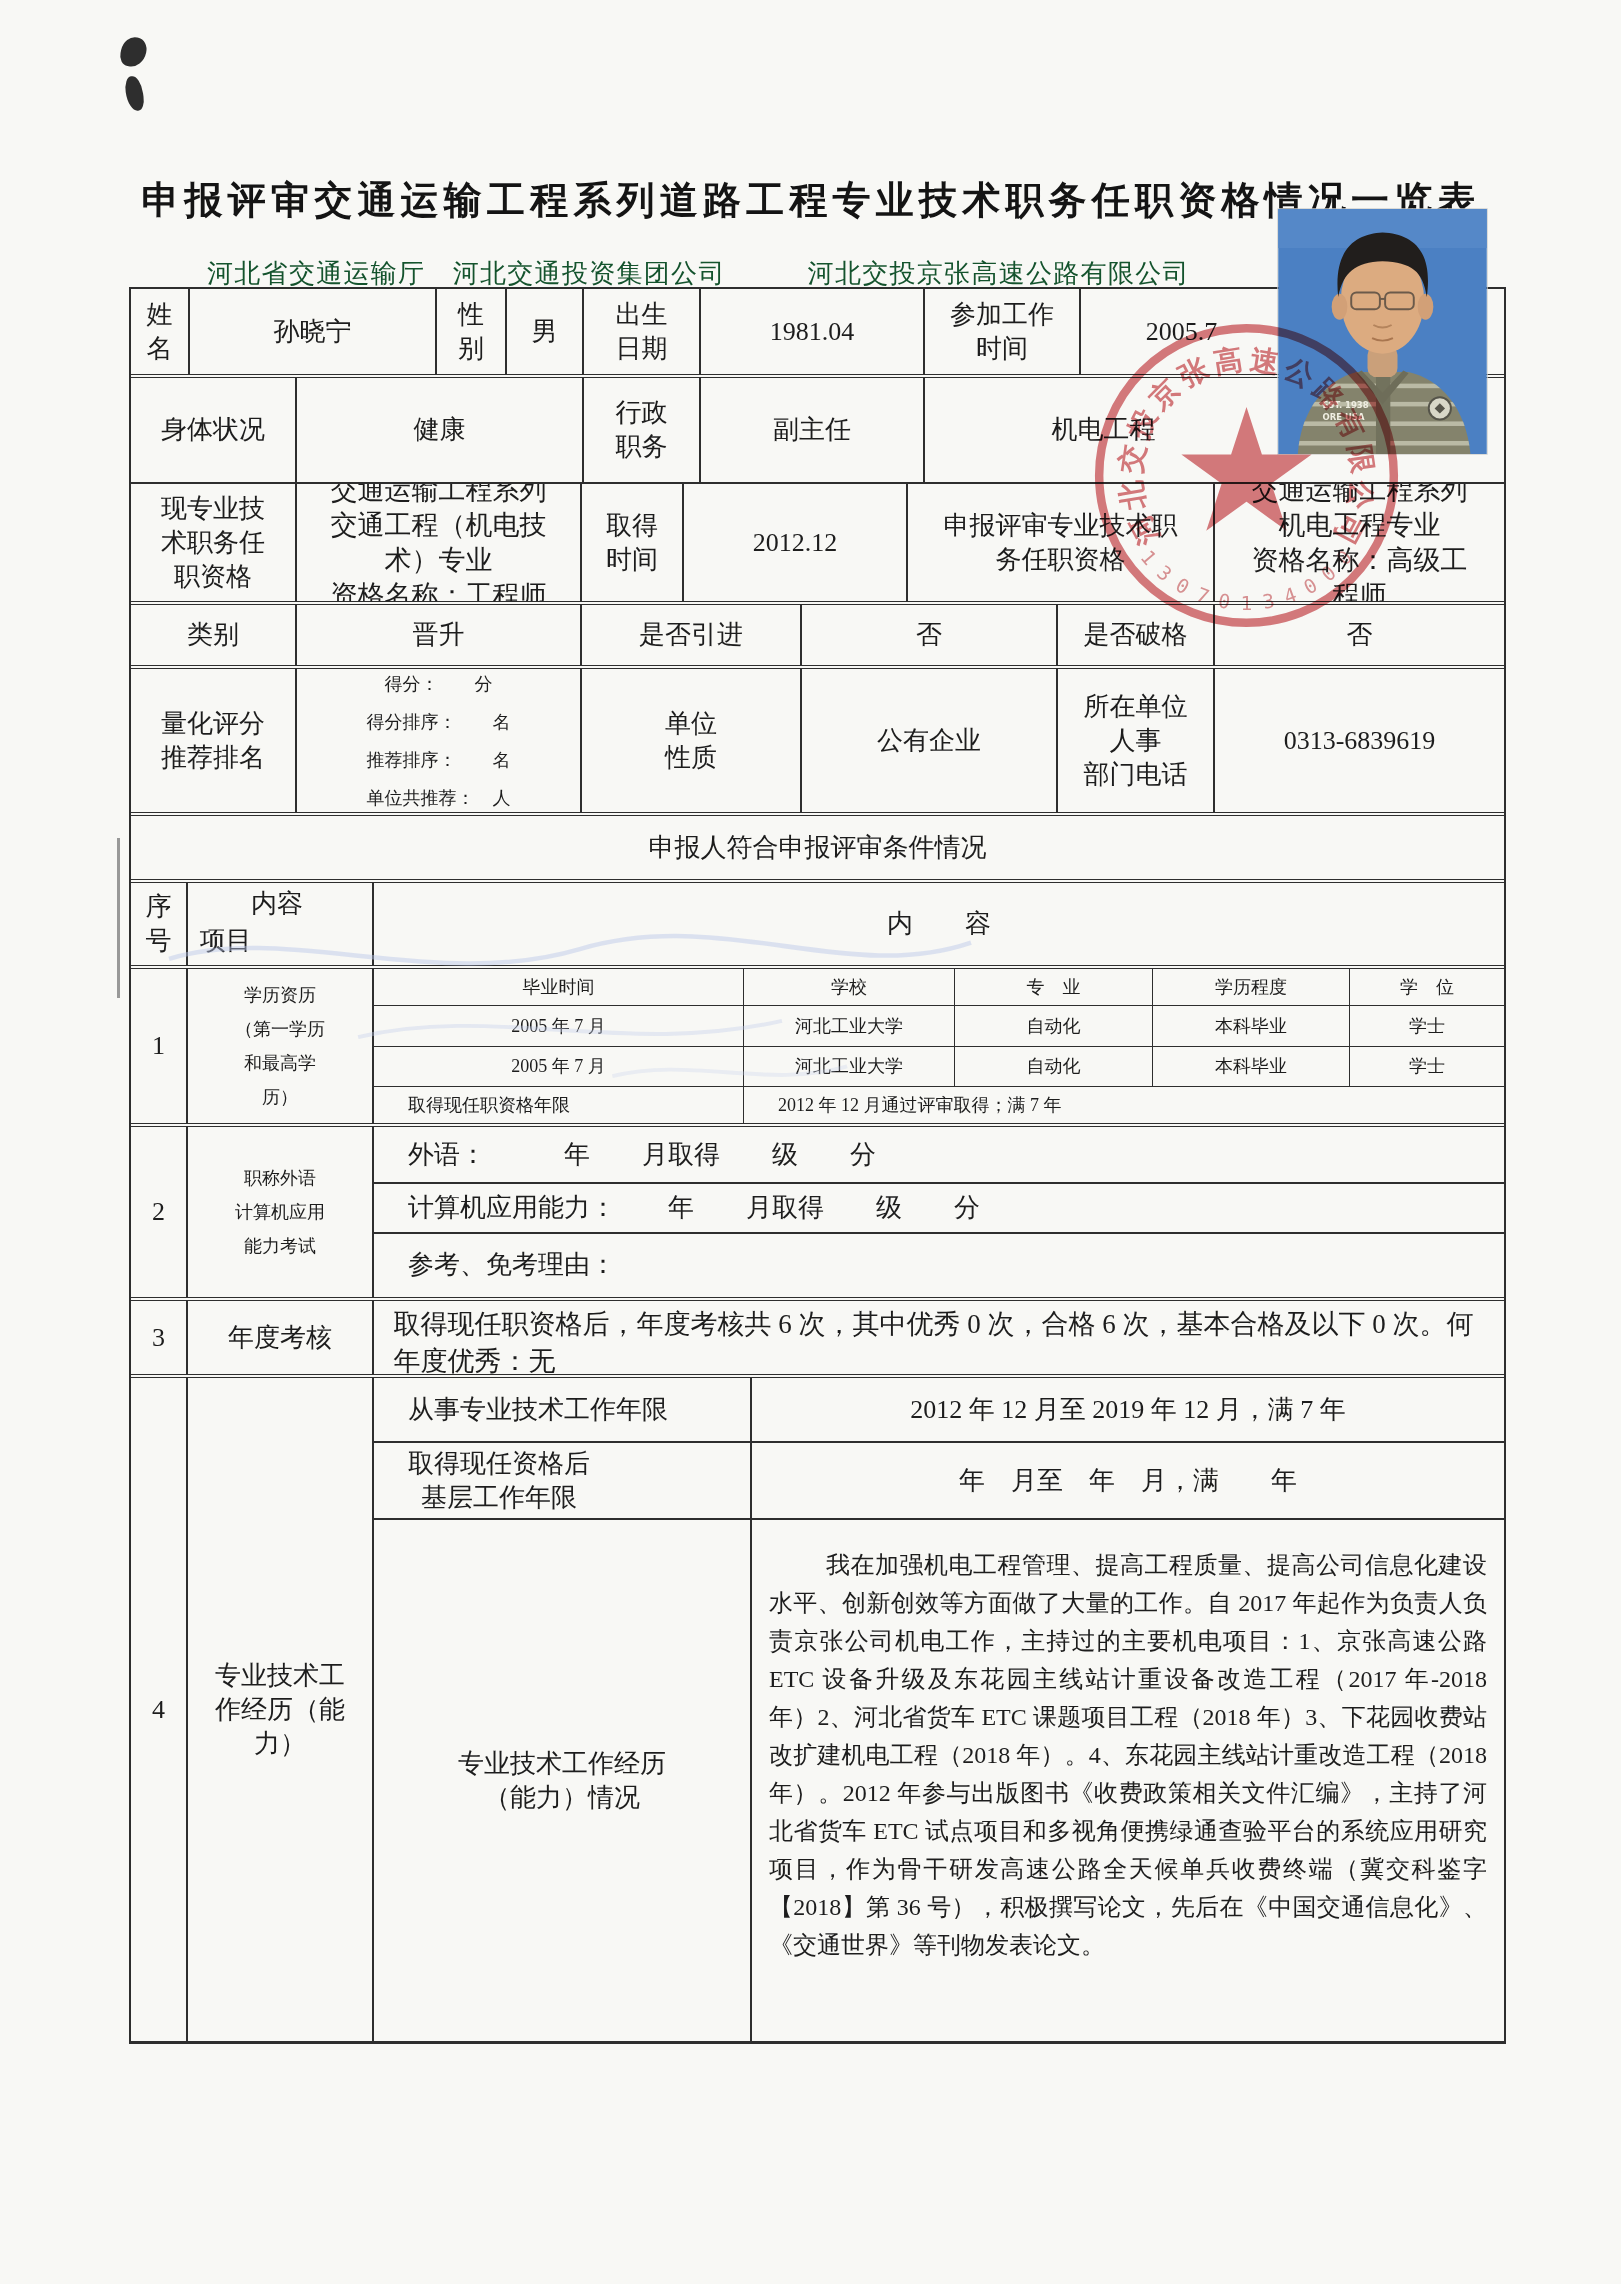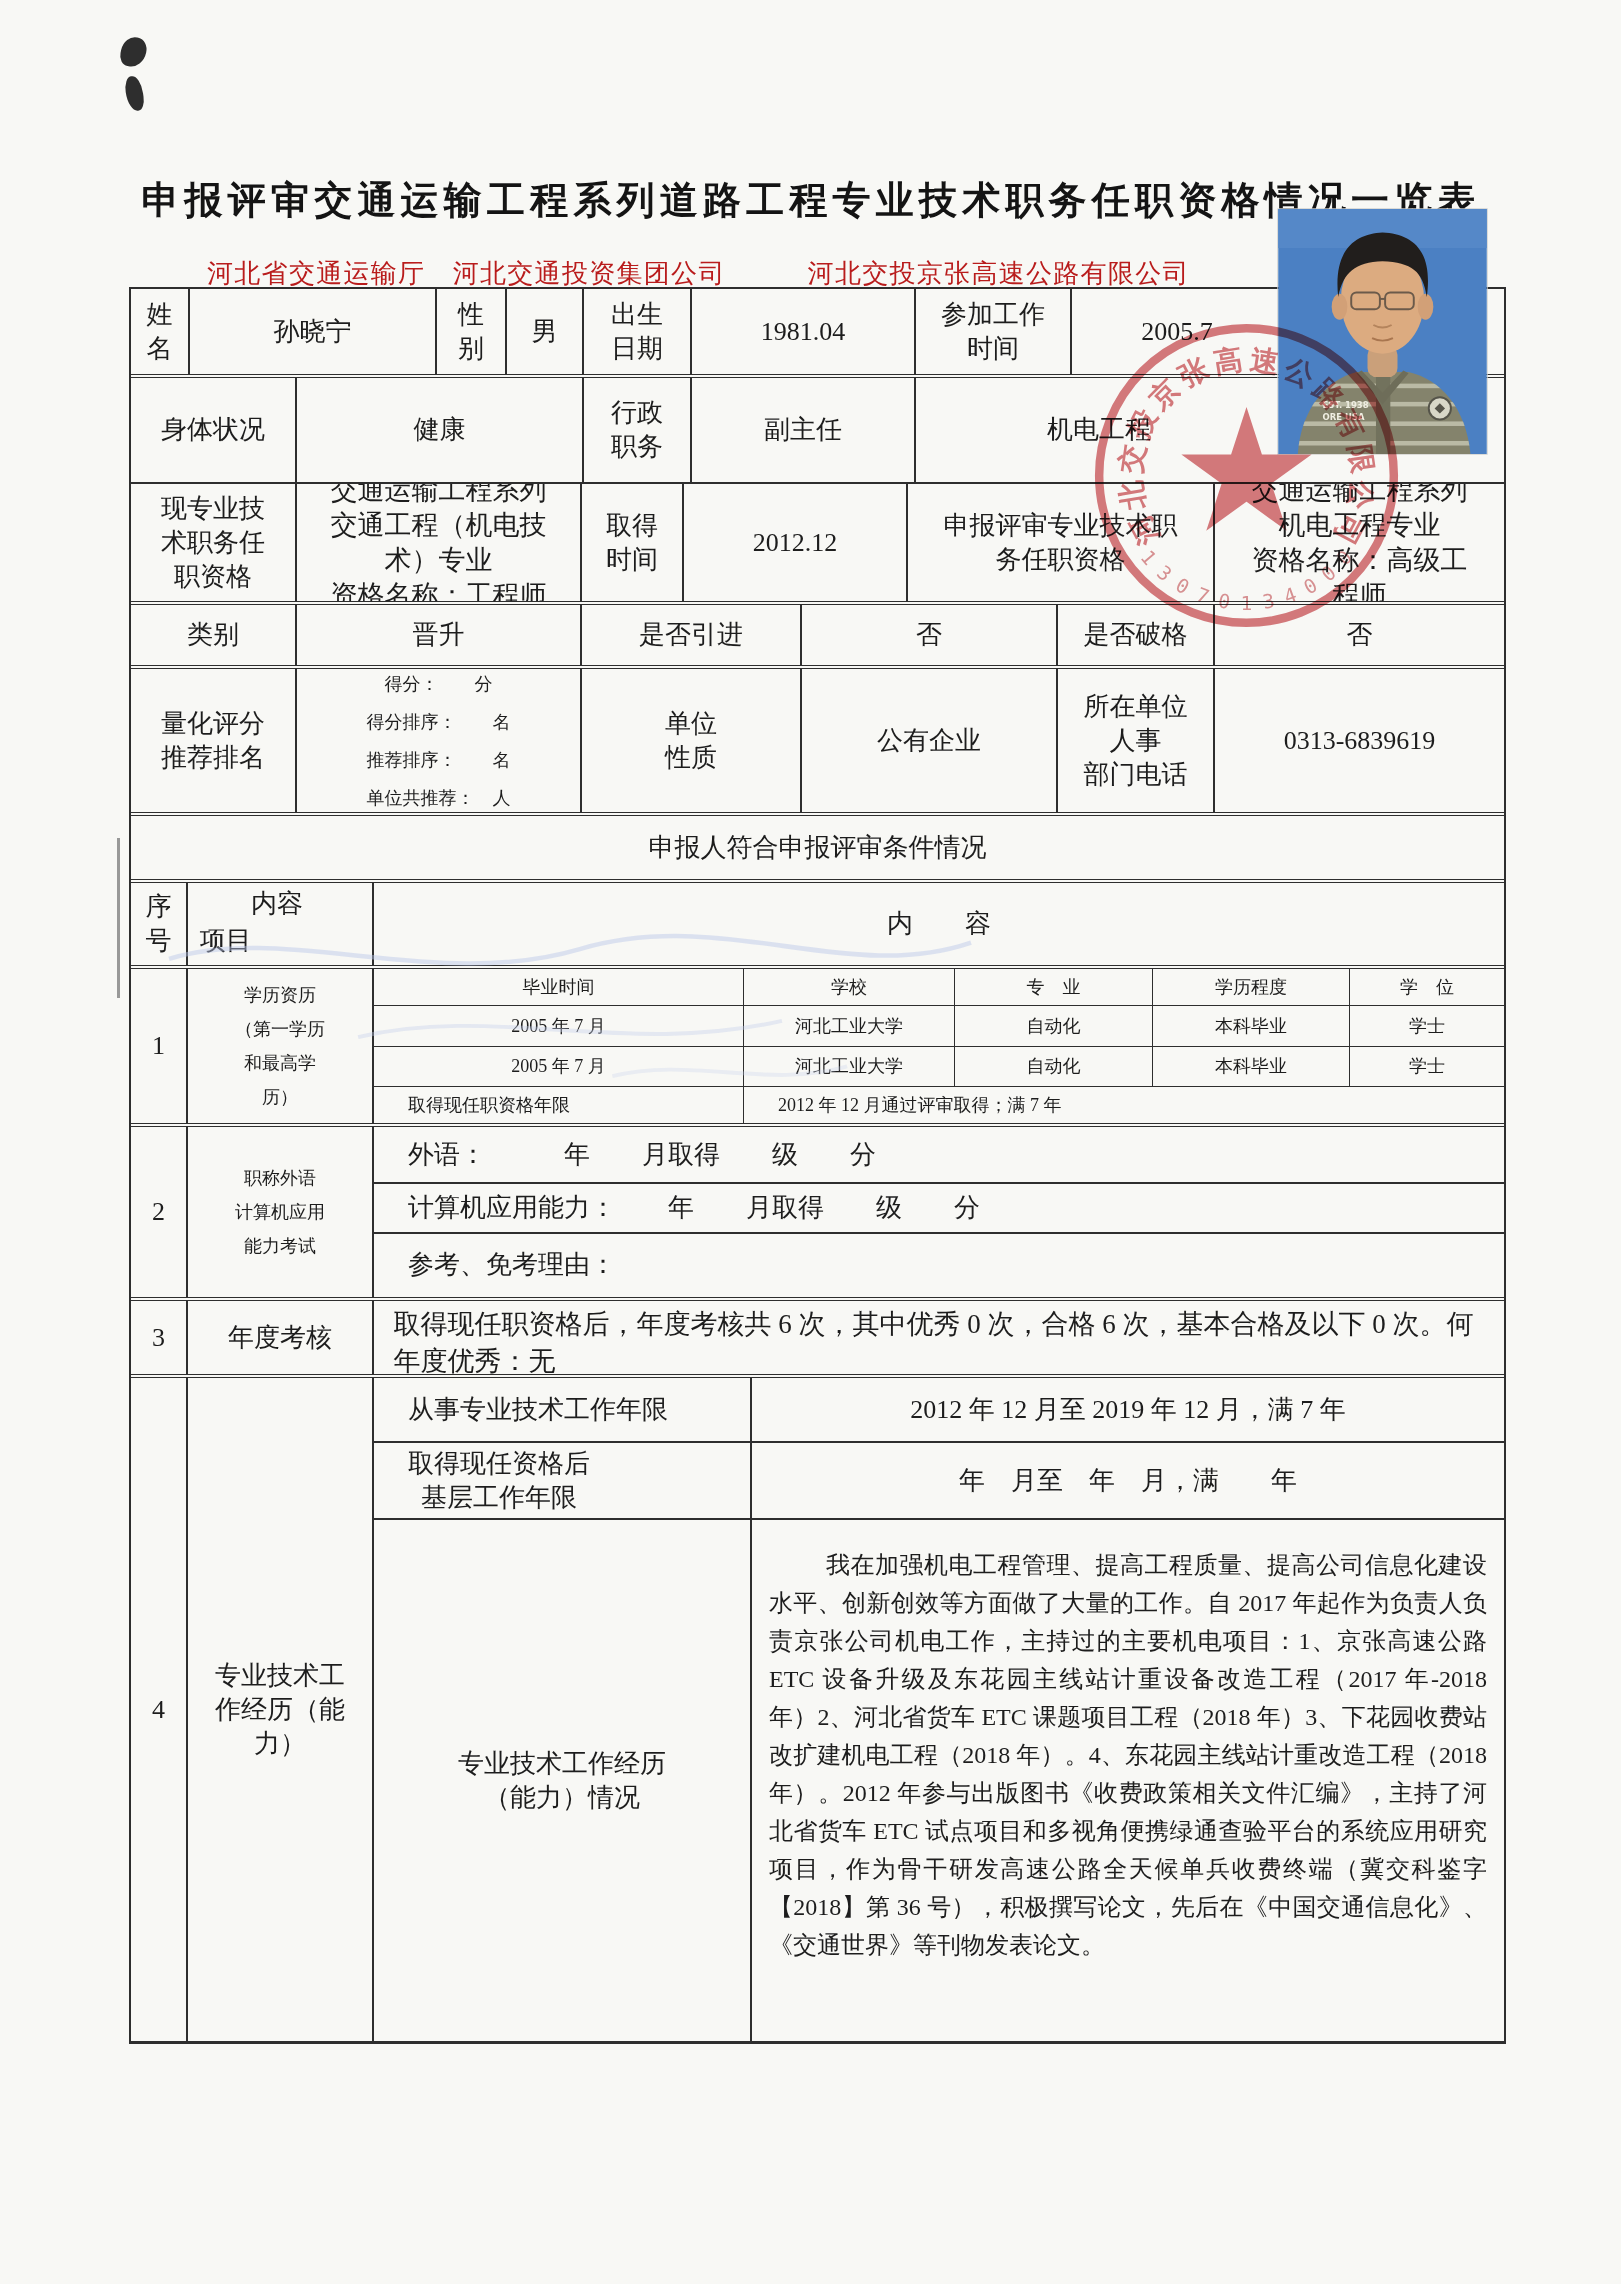--- a/index.html
+++ b/index.html
@@ -4,21 +4,21 @@
 <style>
   :root{ --ln:#2e2e2e; --ink:#1d1d1d; }
   html,body{margin:0;padding:0;background:#e9e9e6;}
   .page{position:relative;width:1622px;height:2284px;background:#f8f8f5;overflow:hidden;
         font-family:"Liberation Serif","DejaVu Serif",serif;color:var(--ink);}
   
   .title{position:absolute;left:0;top:175px;width:100%;text-align:center;
          font-family:"DejaVu Sans","Liberation Sans",sans-serif;font-weight:900;
          font-size:38px;letter-spacing:5.2px;color:#141414;white-space:nowrap;}
   .subtitle{position:absolute;left:207px;top:256px;font-size:26px;letter-spacing:1.3px;
-            color:#b91c1c;white-space:pre;}
+            color:#14532d;white-space:pre;}
   
   .tbl{position:absolute;left:129px;top:287px;width:1377px;
        border:2px solid var(--ln);border-bottom:3.3px solid var(--ln);
        box-sizing:border-box;font-size:26px;line-height:34px;}
   .row{display:flex;box-sizing:border-box;}
   .bdD{border-bottom:4.6px double var(--ln);}
   .bdS{border-bottom:2px solid var(--ln);}
   .bd2{border-bottom:1.3px solid var(--ln);}
   .c{box-sizing:border-box;border-right:2px solid var(--ln);display:flex;
      align-items:center;justify-content:center;text-align:center;white-space:pre-line;
@@ -29,21 +29,21 @@
   .al{justify-content:flex-start;text-align:center;padding-left:34px;}
   .f1{flex:1;}
   .small{font-size:18px;}
   .padphoto{padding-right:222px;}
   .h137{height:89px}.h162{height:106px}.h228{height:121px}.h98{height:64px}
   .h226{height:147px}.h103{height:67px}.h132{height:86px}.h243{height:158px}
   .h267{height:174px}.h118{height:77px}.h1017{height:663px}
   .h58{height:38px}.h65{height:42px}.h63{height:41px}.h57{height:37px}
   .h90{height:59px}.h78{height:51px}.h99{height:65px}.h800{height:521px}
   .w90{width:59px}.w379{width:247px}.w108{width:70px}.w118{width:77px}
-  .w154{width:108px}.w343{width:224px}.w240{width:156px}
+  .w154{width:117px}.w343{width:224px}.w240{width:156px}
   .w255{width:166px}.w440{width:287px}
   .w437{width:285px}.w157{width:102px}.w471{width:307px}
   .w337{width:220px}.w393{width:256px}.w241{width:157px}
   .w87{width:57px}.w285{width:186px}
   .w568{width:370px}.w324{width:211px}.w303{width:198px}.w302{width:197px}
   .w580{width:378px}
   .itemhdr{flex-direction:column;align-items:stretch;justify-content:center;line-height:37px;font-family:Liberation Mono, monospace;}
   .itemhdr .t1{text-align:left;padding-left:63px;}
   .itemhdr .t2{text-align:left;padding-left:11.7px;}
   .r3c2{line-height:35px;font-size:27px;}

